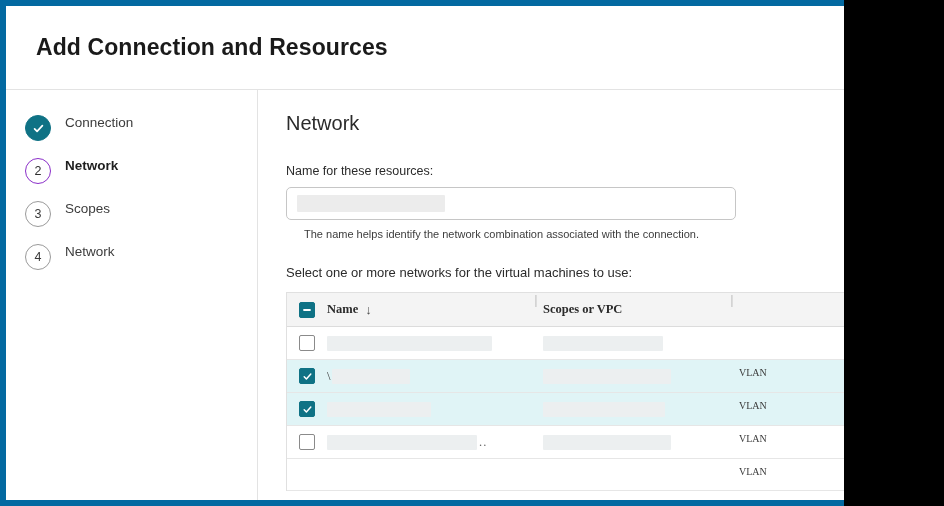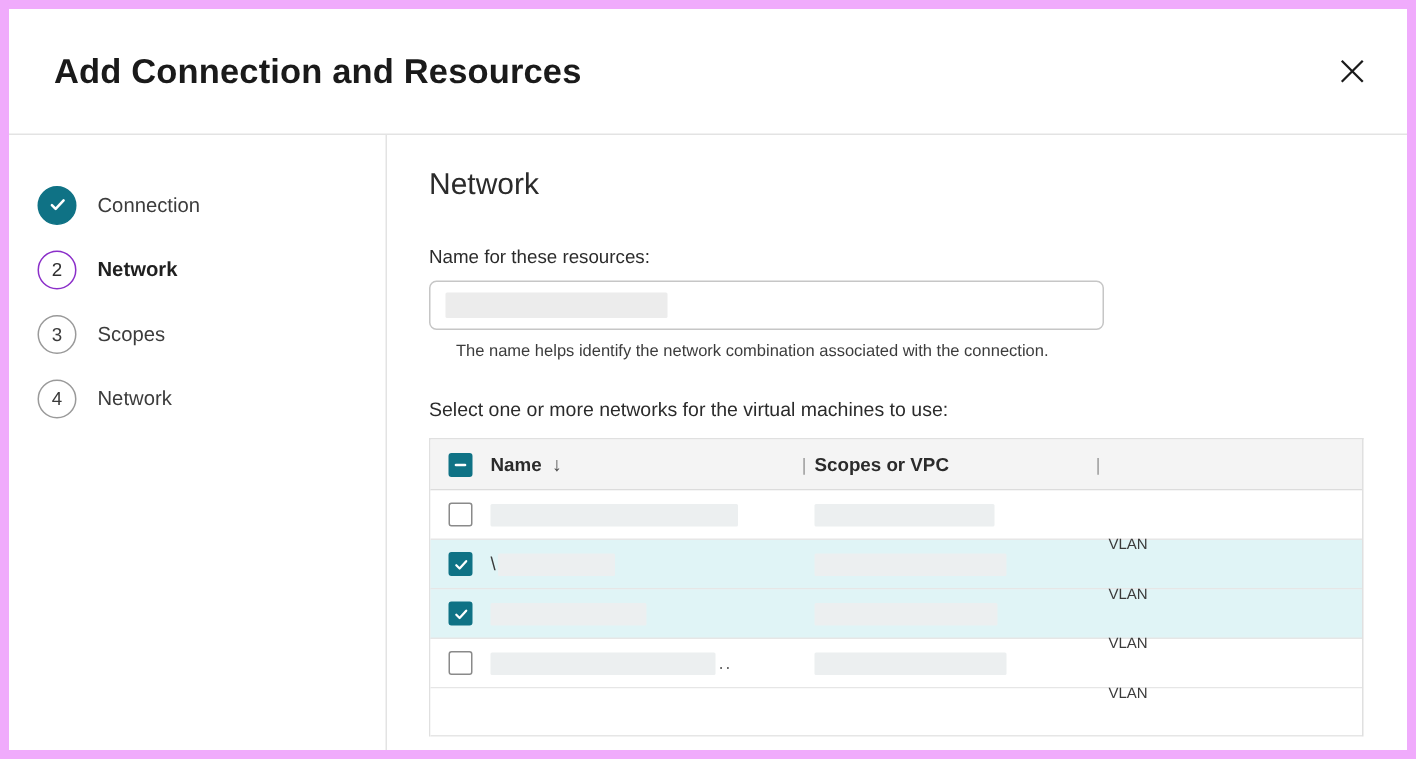--- a/index.html
+++ b/index.html
@@ -7,22 +7,22 @@
     margin: 0; padding: 0;
     width: 944px; height: 506px;
     background: #000000;
     font-family: "Liberation Sans", sans-serif;
     -webkit-font-smoothing: antialiased;
   }
 
   
   .screen {
     position: relative;
-    width: 944px; height: 506px;
-    background: #f0abfc;
+    width: 844px; height: 506px;
+    background: #0369a1;
     overflow: hidden;
   }
   .dialog {
     position: absolute;
     left: 6px; top: 6px;
     width: 932px; height: 494px;
     background: #ffffff;
     overflow: hidden;
     display: flex;
     flex-direction: column;
@@ -64,21 +64,21 @@
   
   .stepper {
     flex: 0 0 252px;
     width: 252px;
     border-right: 1px solid #e3e3e3;
     padding-top: 25px;
     background: #ffffff;
   }
   .step {
     display: flex;
-    align-items: center;
+    align-items: flex-start;
     height: 43px;
     padding-left: 19px;
     cursor: pointer;
   }
   .step-bullet {
     flex: 0 0 26px;
     width: 26px; height: 26px;
     border-radius: 50%;
     display: flex;
     align-items: center;
@@ -156,24 +156,24 @@
 
   
   .table-wrap {
     margin-top: 12px;
     width: 623px;
     border: 1px solid #e0e0e0;
     border-bottom: none;
   }
   .trow {
     display: flex;
-    align-items: center;
     height: 33px;
     border-bottom: 1px solid #e6e6e6;
     background: #ffffff;
+    font-family: Liberation Serif, serif;
   }
   .trow.header {
     background: #f4f4f4;
     height: 34px;
     border-bottom: 1px solid #dcdcdc;
   }
   .trow.selected { background: #e0f4f6; }
   .trow.blank { height: 32px; border-bottom: 1px solid #e6e6e6; }
 
   .cell-check {

